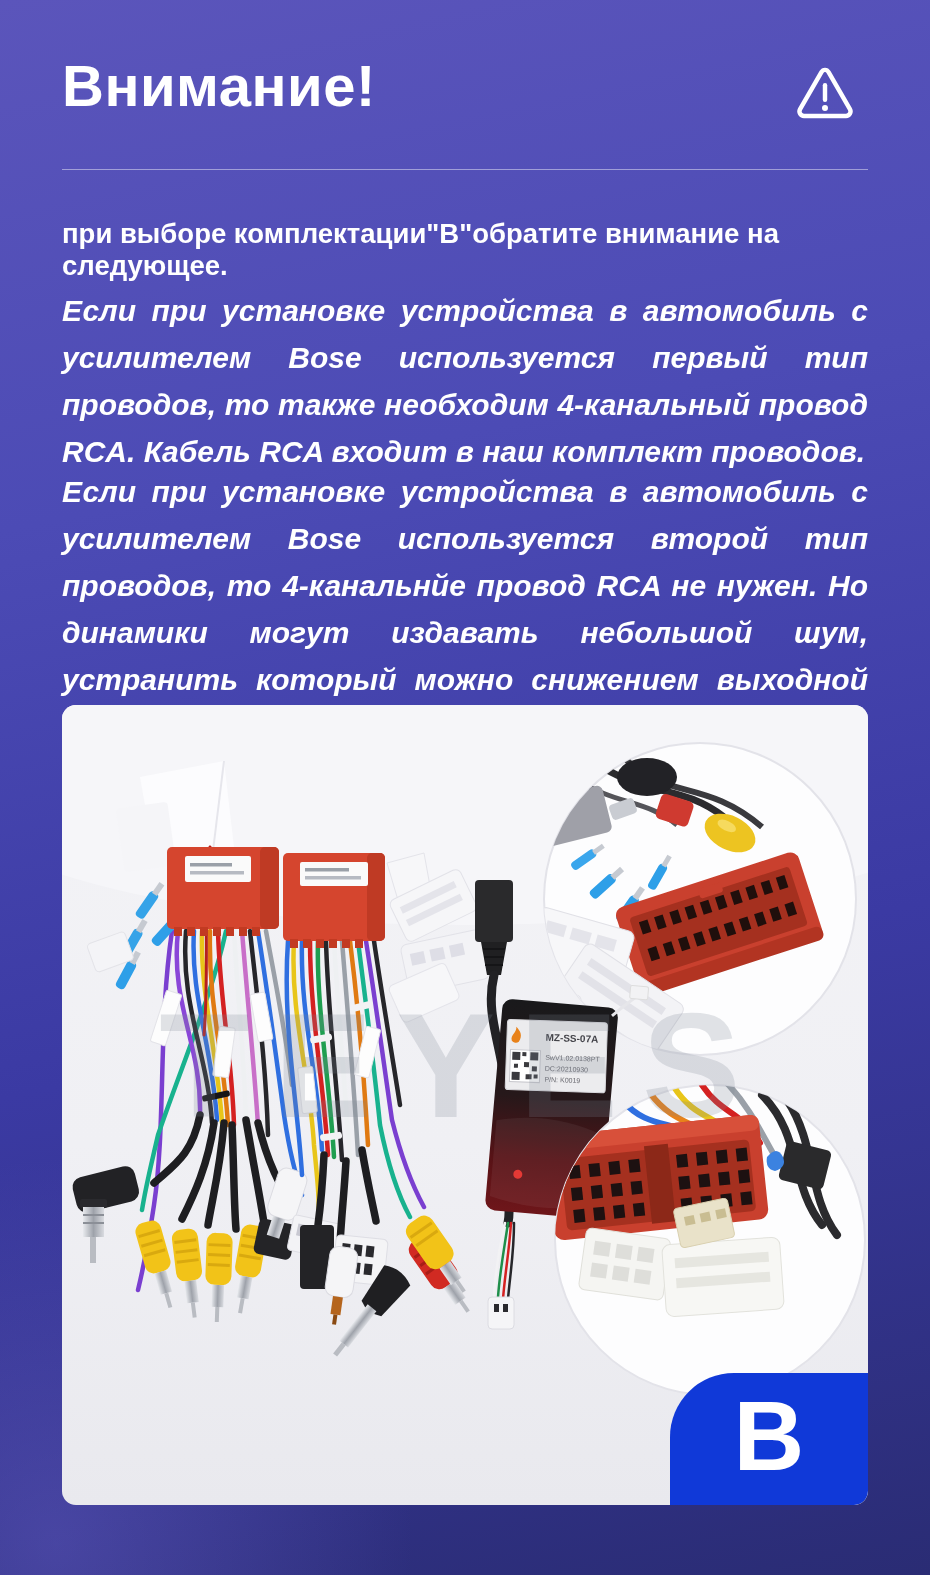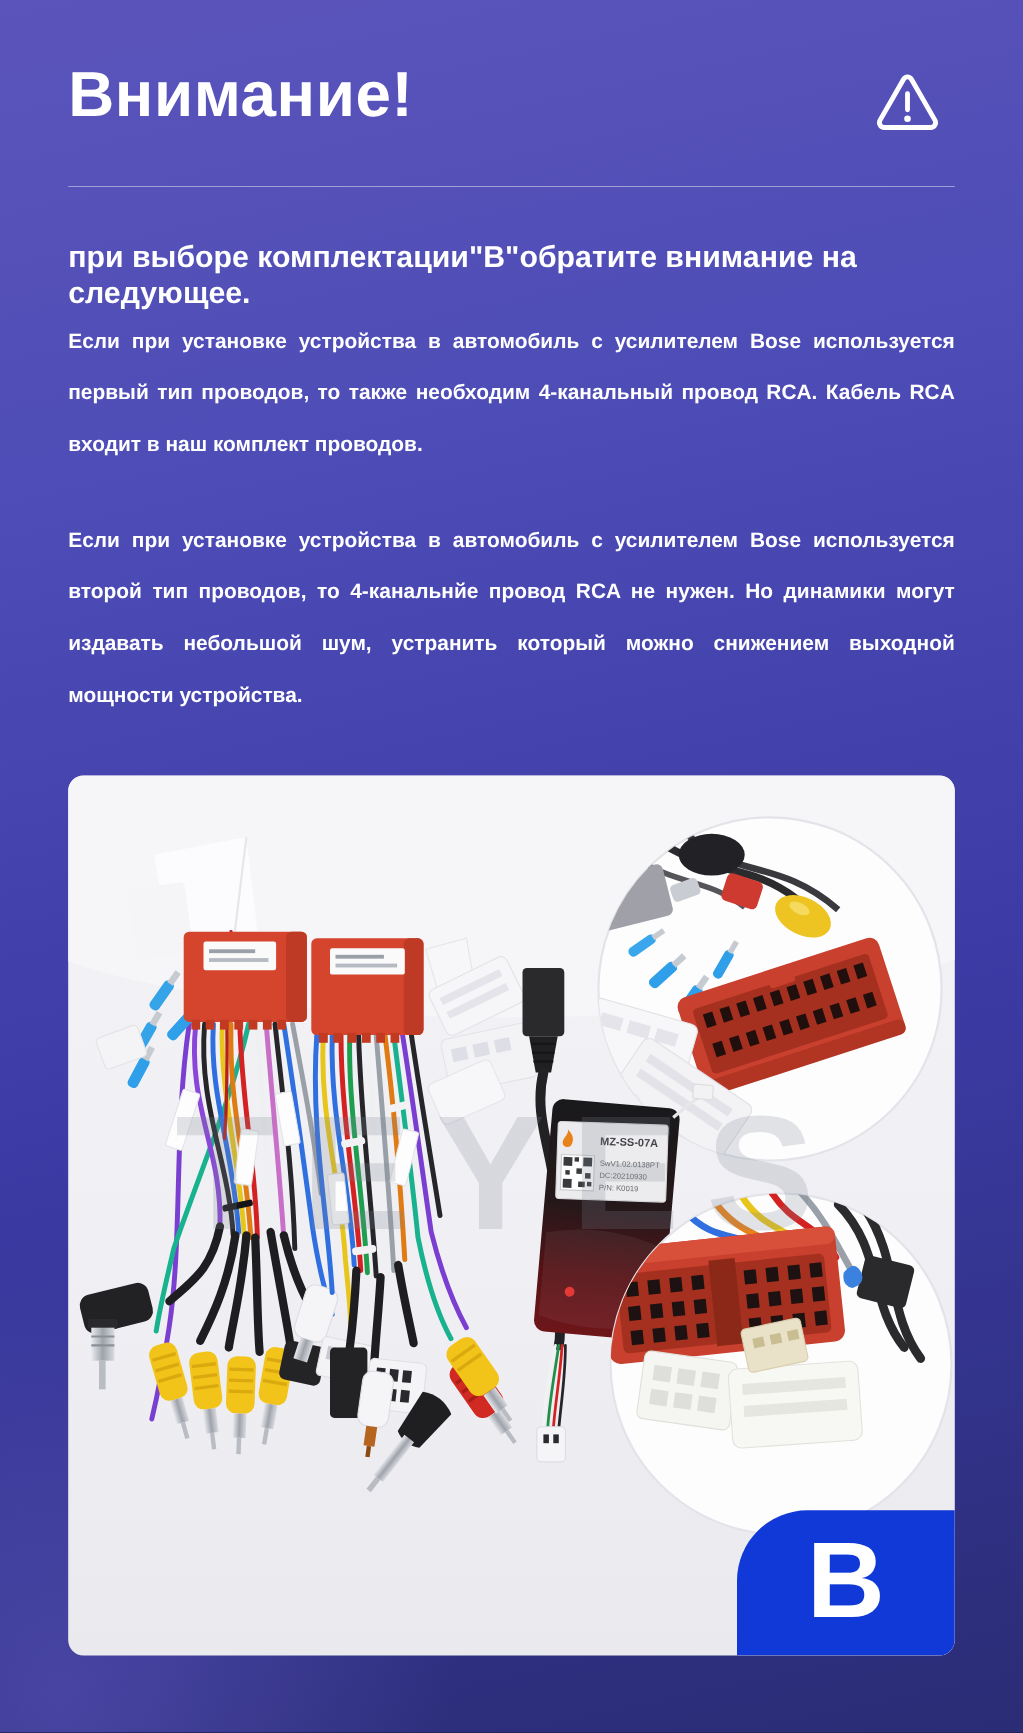--- a/index.html
+++ b/index.html
@@ -8,21 +8,21 @@
     font-family:"Liberation Sans",sans-serif;
     background:
       radial-gradient(55% 35% at 6% 98%, rgba(118,108,220,0.35), rgba(118,108,220,0) 70%),
       linear-gradient(168deg,#5b55bb 0%,#4c4bb5 30%,#3b3aa3 62%,#2a2c74 100%);
   }
   .header{position:absolute;top:56px;left:62px;right:74px;display:flex;justify-content:space-between;align-items:flex-start;}
   .title{margin:0;font-size:58px;line-height:1.05;font-weight:bold;color:#ffffff;letter-spacing:0.5px;}
   .warn-icon{width:62px;height:56px;margin-top:8px;flex:0 0 auto;}
   .divider{position:absolute;top:169px;left:62px;right:62px;border:none;border-top:1.5px solid rgba(255,255,255,0.45);margin:0;}
   .intro{position:absolute;top:218px;left:62px;right:62px;margin:0;font-size:27.5px;font-weight:bold;color:#ffffff;}
-  .para{position:absolute;left:62px;right:62px;margin:0;font-size:19px;font-weight:bold;color:#ffffff;line-height:47px;text-align:justify;}
+  .para{position:absolute;left:62px;right:62px;margin:0;font-size:30px;font-weight:bold;color:#ffffff;line-height:47px;text-align:justify;font-style:italic;}
   .para1{top:287px;}
   .para2{top:468px;}
   .photo-card{
     position:absolute;top:705px;left:62px;width:806px;height:800px;
     border-radius:14px;overflow:hidden;
     background:linear-gradient(180deg,#f3f3f6 0%,#f0f0f4 55%,#e9e9ee 100%);
   }
   .scene{position:absolute;left:0;top:0;width:806px;height:800px;display:block;}
   .variant-badge{
     position:absolute;right:0;bottom:0;width:198px;height:132px;

